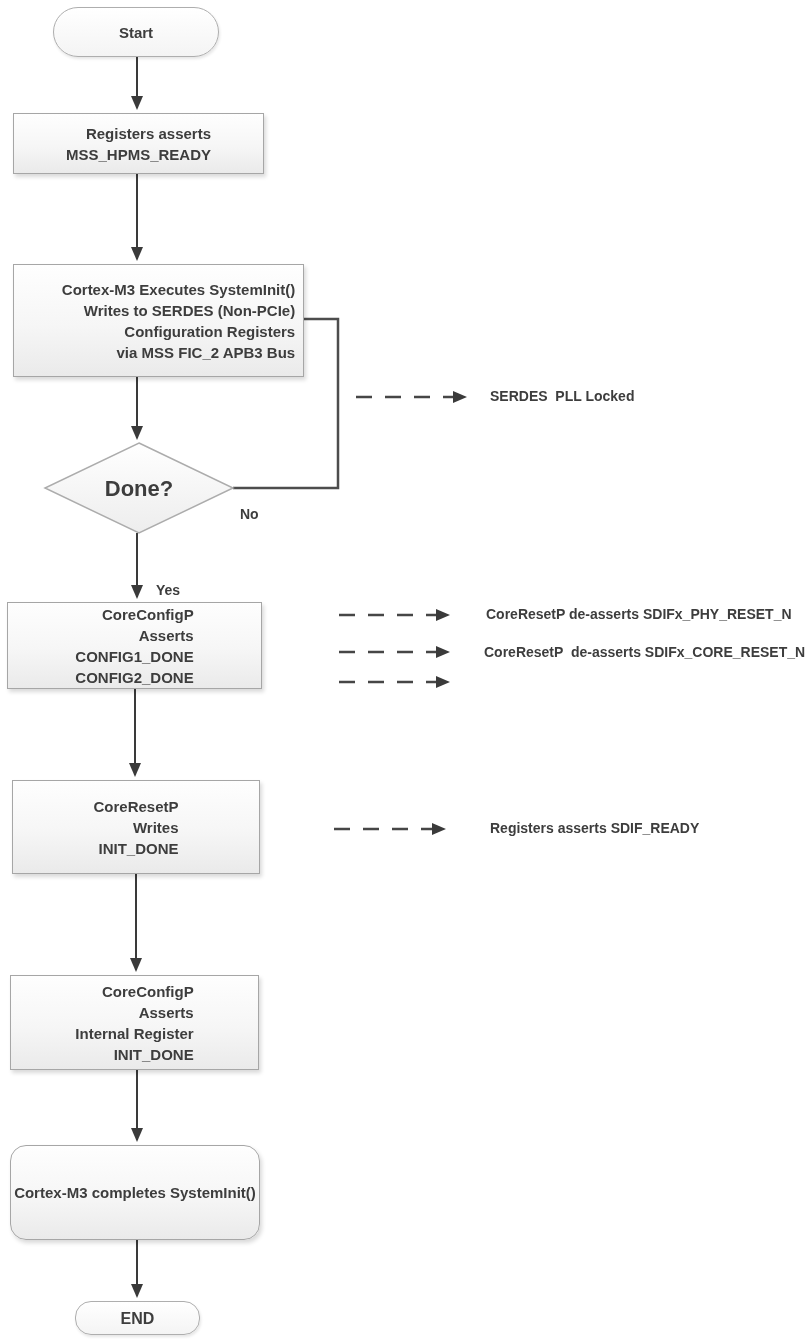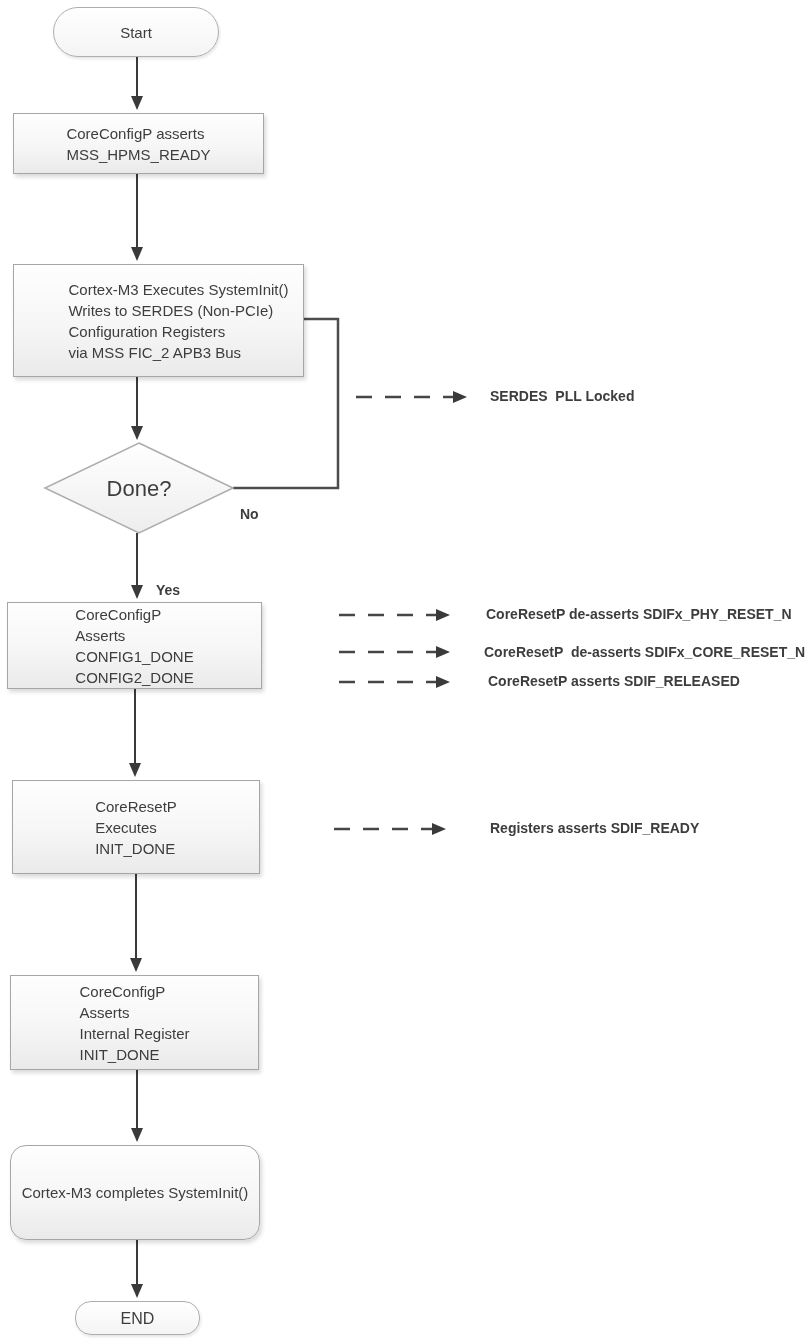--- a/index.html
+++ b/index.html
@@ -20,26 +20,26 @@
     left: 0;
     top: 0;
     width: 810px;
     height: 1339px;
   }
   .node {
     position: absolute;
     display: flex;
     align-items: center;
     justify-content: center;
-    text-align: left;
+    text-align: right;
     white-space: pre-line;
     color: #3d3d3d;
     font-size: 15px;
     line-height: 21px;
-    font-weight: 400;
+    font-weight: 700;
   }
   .box {
     background: linear-gradient(180deg, #fefefe 0%, #f6f6f6 55%, #eaeaea 100%);
     border: 1px solid #a6a6a6;
     box-shadow: 2px 3px 4px rgba(0,0,0,0.15);
   }
   .capsule {
     background: linear-gradient(180deg, #ffffff 0%, #f4f4f4 100%);
     border: 1px solid #aeaeae;
     border-radius: 26px;
@@ -107,50 +107,49 @@
     <line x1="339" y1="615" x2="448" y2="615" stroke="#464646" stroke-width="2.5" stroke-dasharray="16 13" marker-end="url(#arrowhead)"></line>
     <line x1="339" y1="652" x2="448" y2="652" stroke="#464646" stroke-width="2.5" stroke-dasharray="16 13" marker-end="url(#arrowhead)"></line>
     <line x1="339" y1="682" x2="448" y2="682" stroke="#464646" stroke-width="2.5" stroke-dasharray="16 13" marker-end="url(#arrowhead)"></line>
     <line x1="334" y1="829" x2="444" y2="829" stroke="#464646" stroke-width="2.5" stroke-dasharray="16 13" marker-end="url(#arrowhead)"></line>
 
     <polygon points="139,443 233,488 139,533 45,488" fill="url(#gDiamond)" stroke="#acacac" stroke-width="1.5"></polygon>
   </svg>
 
   <div class="node capsule" id="node-start">Start</div>
 
-  <div class="node box" id="node-box1">CoreConfigP asserts
+  <div class="node box" id="node-box1">Registers asserts
 MSS_HPMS_READY</div>
 
   <div class="node box" id="node-box2">Cortex-M3 Executes SystemInit()
 Writes to SERDES (Non-PCIe)
 Configuration Registers
 via MSS FIC_2 APB3 Bus</div>
 
   <div class="node" id="node-decision-label">Done?</div>
 
   <div class="node box" id="node-box3">CoreConfigP
 Asserts
 CONFIG1_DONE
 CONFIG2_DONE</div>
 
   <div class="node box" id="node-box4">CoreResetP
-Executes
+Writes
 INIT_DONE</div>
 
   <div class="node box" id="node-box5">CoreConfigP
 Asserts
 Internal Register
 INIT_DONE</div>
 
   <div class="node box" id="node-box6">Cortex-M3 completes SystemInit()</div>
 
   <div class="node capsule" id="node-end">END</div>
 
   <div class="branch-label" id="label-no">No</div>
   <div class="branch-label" id="label-yes">Yes</div>
 
   <div class="annotation" id="ann-serdes">SERDES  PLL Locked</div>
   <div class="annotation" id="ann-phy">CoreResetP de-asserts SDIFx_PHY_RESET_N</div>
   <div class="annotation" id="ann-core">CoreResetP  de-asserts SDIFx_CORE_RESET_N</div>
-  <div class="annotation" id="ann-released">CoreResetP asserts SDIF_RELEASED</div>
   <div class="annotation" id="ann-ready">Registers asserts SDIF_READY</div>
 
 </div>
 
 </body></html>

